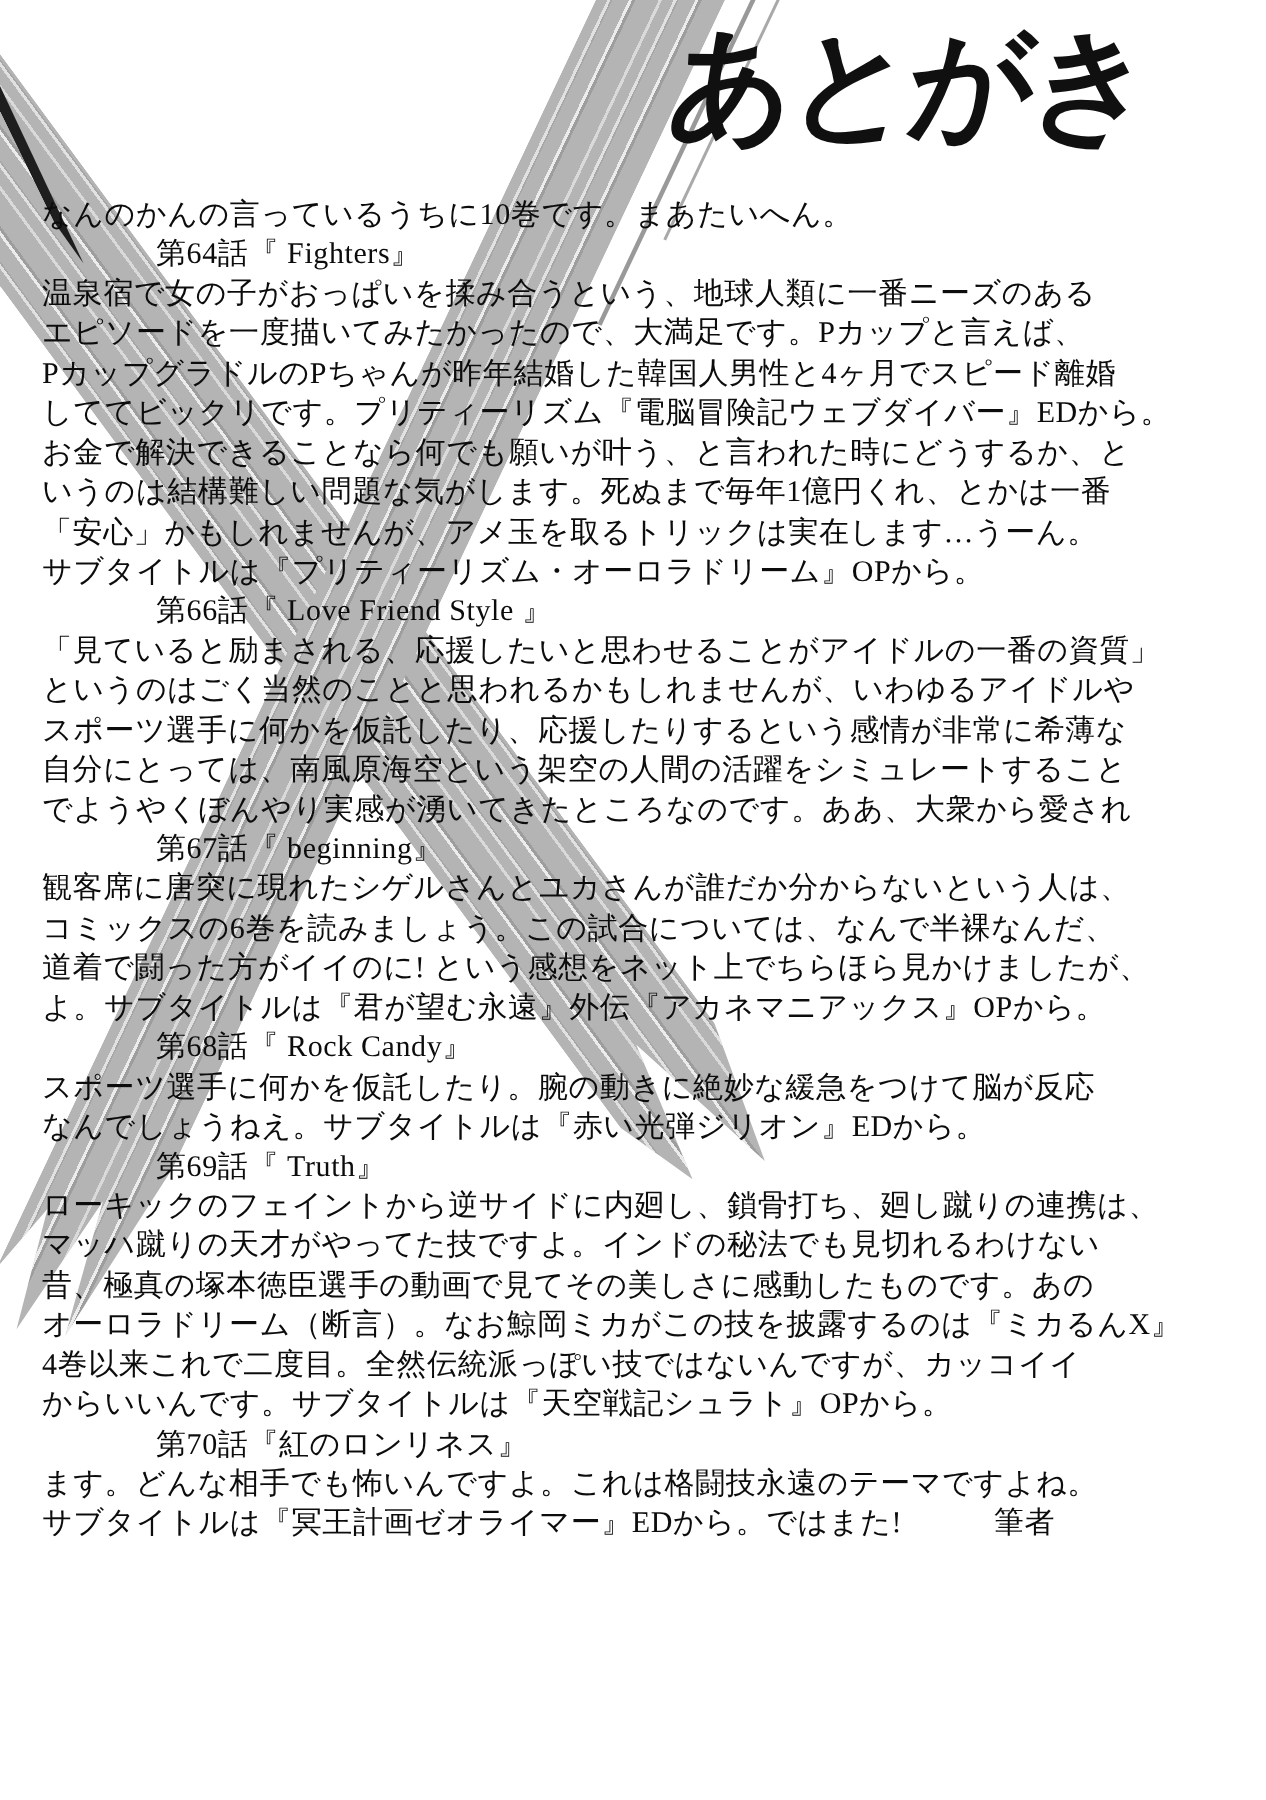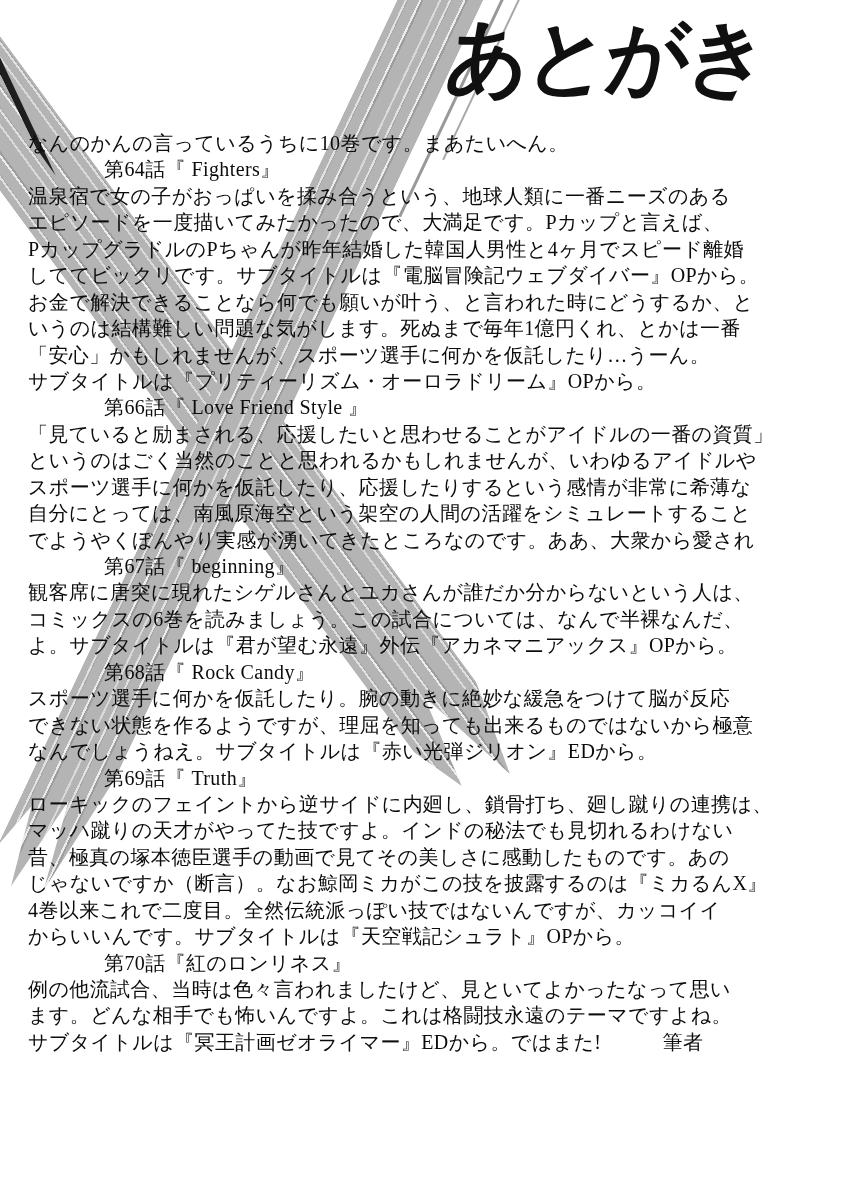--- a/index.html
+++ b/index.html
@@ -80,45 +80,44 @@
   <div class="ink-line thin-2"></div>
 
   <h1 class="title">あとがき</h1>
 
   <div class="text" id="body-lines">
       <div class="line">なんのかんの言っているうちに10巻です。まあたいへん。</div>
       <div class="line indent">第64話『 Fighters』</div>
       <div class="line">温泉宿で女の子がおっぱいを揉み合うという、地球人類に一番ニーズのある</div>
       <div class="line">エピソードを一度描いてみたかったので、大満足です。Pカップと言えば、</div>
       <div class="line">PカップグラドルのPちゃんが昨年結婚した韓国人男性と4ヶ月でスピード離婚</div>
-      <div class="line">しててビックリです。サブタイトルは『電脳冒険記ウェブダイバー』OPから。</div>
+      <div class="line">しててビックリです。プリティーリズム『電脳冒険記ウェブダイバー』EDから。</div>
       <div class="line">お金で解決できることなら何でも願いが叶う、と言われた時にどうするか、と</div>
       <div class="line">いうのは結構難しい問題な気がします。死ぬまで毎年1億円くれ、とかは一番</div>
-      <div class="line">「安心」かもしれませんが、スポーツ選手に何かを仮託したり…うーん。</div>
+      <div class="line">「安心」かもしれませんが、アメ玉を取るトリックは実在します…うーん。</div>
       <div class="line">サブタイトルは『プリティーリズム・オーロラドリーム』OPから。</div>
       <div class="line indent">第66話『 Love Friend Style 』</div>
       <div class="line">「見ていると励まされる、応援したいと思わせることがアイドルの一番の資質」</div>
       <div class="line">というのはごく当然のことと思われるかもしれませんが、いわゆるアイドルや</div>
       <div class="line">スポーツ選手に何かを仮託したり、応援したりするという感情が非常に希薄な</div>
       <div class="line">自分にとっては、南風原海空という架空の人間の活躍をシミュレートすること</div>
       <div class="line">でようやくぼんやり実感が湧いてきたところなのです。ああ、大衆から愛され</div>
       <div class="line indent">第67話『 beginning』</div>
       <div class="line">観客席に唐突に現れたシゲルさんとユカさんが誰だか分からないという人は、</div>
       <div class="line">コミックスの6巻を読みましょう。この試合については、なんで半裸なんだ、</div>
+      <div class="line">道着で闘った方がイイのに! という感想をネット上でちらほら見かけましたが、</div>
       <div class="line">よ。サブタイトルは『君が望む永遠』外伝『アカネマニアックス』OPから。</div>
       <div class="line indent">第68話『 Rock Candy』</div>
       <div class="line">スポーツ選手に何かを仮託したり。腕の動きに絶妙な緩急をつけて脳が反応</div>
-      <div class="line">できない状態を作るようですが、理屈を知っても出来るものではないから極意</div>
       <div class="line">なんでしょうねえ。サブタイトルは『赤い光弾ジリオン』EDから。</div>
       <div class="line indent">第69話『 Truth』</div>
       <div class="line">ローキックのフェイントから逆サイドに内廻し、鎖骨打ち、廻し蹴りの連携は、</div>
       <div class="line">マッハ蹴りの天才がやってた技ですよ。インドの秘法でも見切れるわけない</div>
       <div class="line">昔、極真の塚本徳臣選手の動画で見てその美しさに感動したものです。あの</div>
-      <div class="line">じゃないですか（断言）。なお鯨岡ミカがこの技を披露するのは『ミカるんX』</div>
+      <div class="line">オーロラドリーム（断言）。なお鯨岡ミカがこの技を披露するのは『ミカるんX』</div>
       <div class="line">4巻以来これで二度目。全然伝統派っぽい技ではないんですが、カッコイイ</div>
       <div class="line">からいいんです。サブタイトルは『天空戦記シュラト』OPから。</div>
       <div class="line indent">第70話『紅のロンリネス』</div>
-      <div class="line">例の他流試合、当時は色々言われましたけど、見といてよかったなって思い</div>
       <div class="line">ます。どんな相手でも怖いんですよ。これは格闘技永遠のテーマですよね。</div>
       <div class="line">サブタイトルは『冥王計画ゼオライマー』EDから。ではまた!　　　筆者</div>
     </div>
 
 </div>
 
 </body></html>

